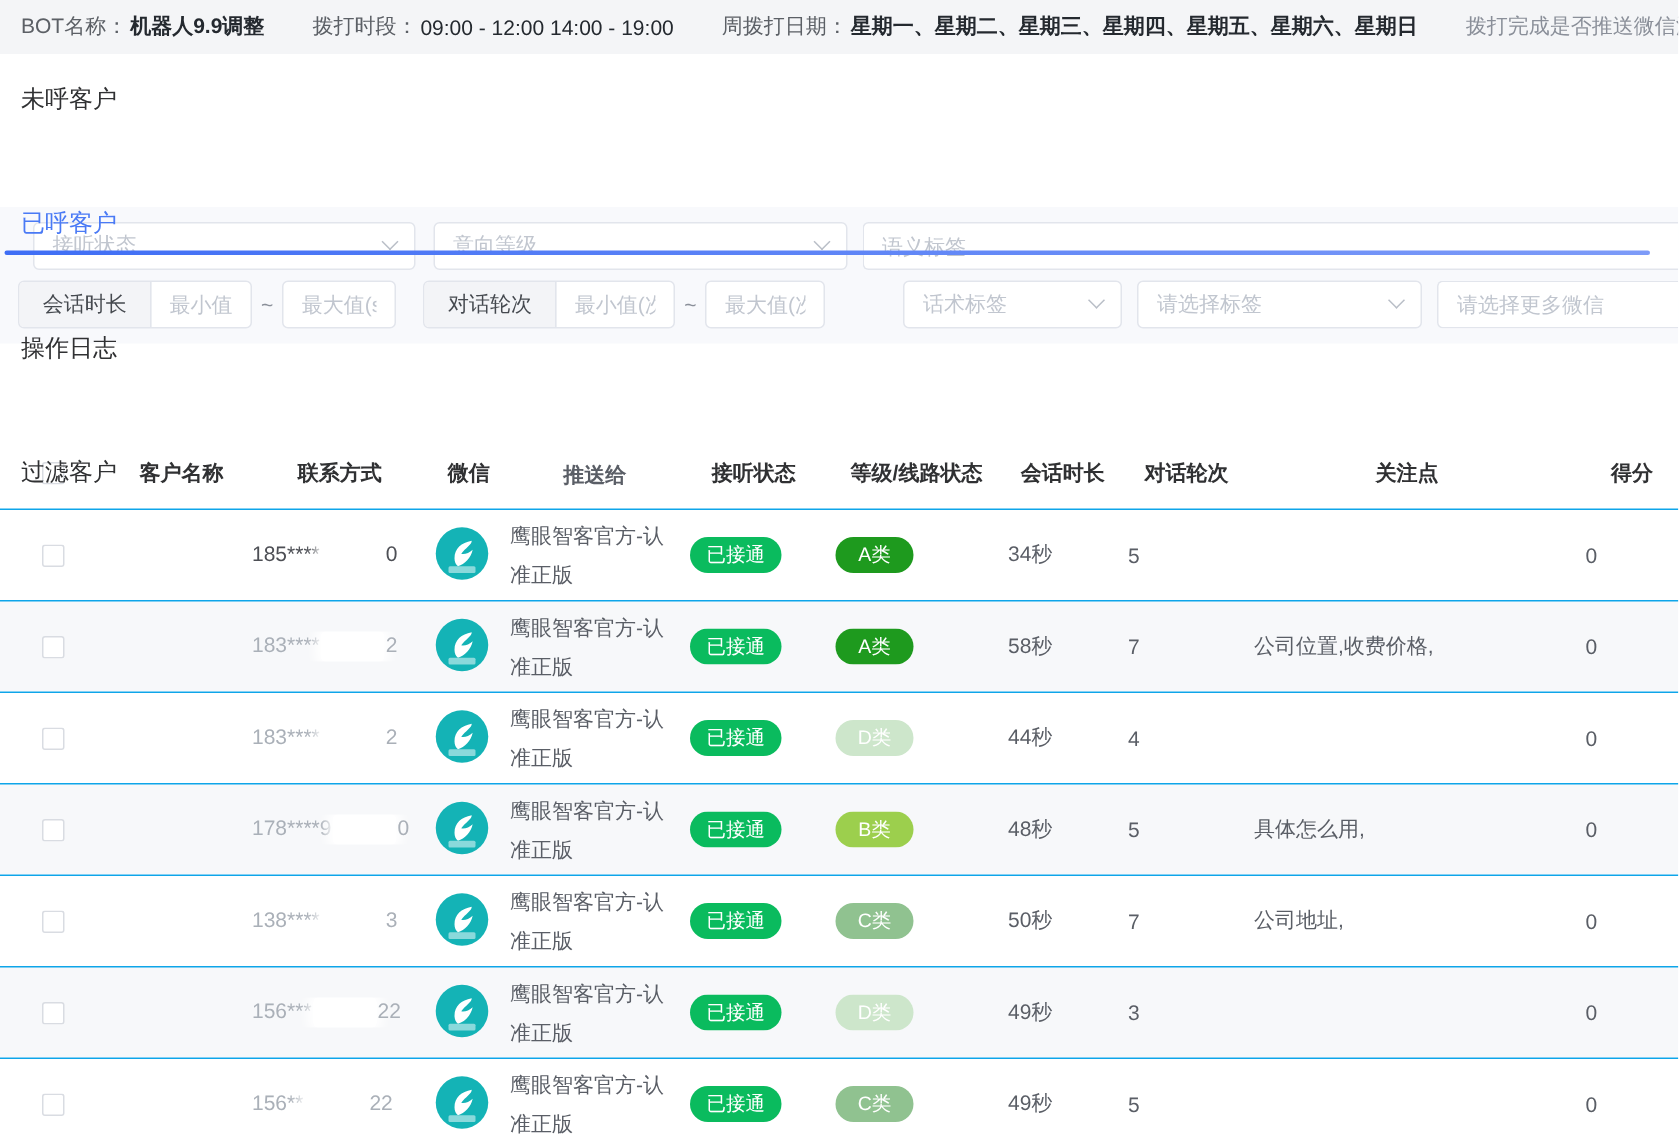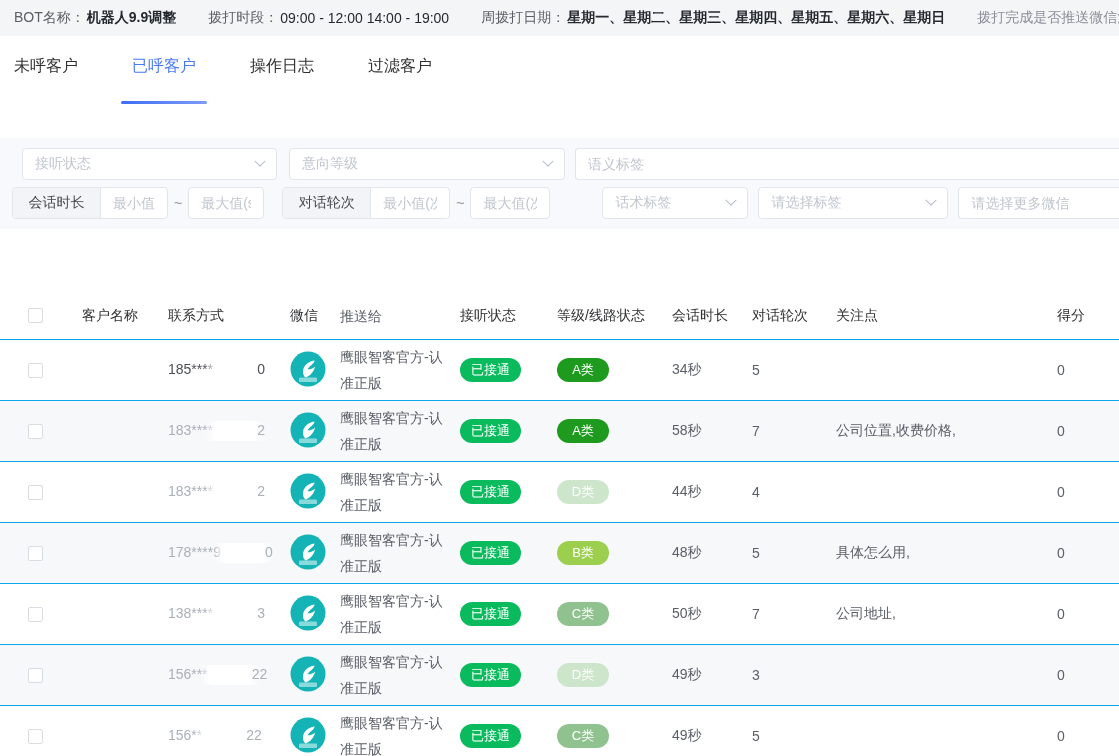--- a/index.html
+++ b/index.html
@@ -11,21 +11,21 @@
   .topbar { height:36px; background:#f4f5f7; display:flex; align-items:center;
             padding:0 14px; font-size:14px; color:#5c6066; white-space:nowrap; overflow:hidden; }
   .topbar .grp { display:flex; align-items:center; }
   .topbar .lbl { color:#5c6066; }
   .topbar .val { color:#24292f; margin-left:2px; }
   .topbar .val.bold { font-weight:bold;text-align:right; }
   .topbar .divider { width:1px; height:15px; background:#dfe2e8; margin:0 16px; }
   .topbar .muted { color:#8a8f99; }
 
   
-  .tabs { display:flex; gap:54px; padding:20px 30px 0 14px; height:82px; background:#fff; }
+  .tabs { display:flex; gap:38px; padding:20px 30px 0 14px; height:82px; background:#fff;flex-direction:column; }
   .tab { font-size:16px; color:#303133; cursor:pointer; position:relative; padding-bottom:24px; }
   .tab.active { color:#4a7af5; }
   .tab.active::after { content:""; position:absolute; left:-11px; right:-11px; bottom:14px;
                        height:3px; border-radius:2px;
                        background:linear-gradient(90deg,#3f6ef5,#7d9bf8); }
 
   
   .filter-panel { margin-top:20px; background:#f8f9fc; padding:10px 0 10px 12px; }
   .filter-row { display:flex; align-items:center; height:32px; }
   .filter-row + .filter-row { margin-top:7px; }
@@ -42,21 +42,21 @@
   .chevron { width:8px; height:8px; border-right:1.6px solid #b9bec7; border-bottom:1.6px solid #b9bec7;
              transform:rotate(45deg) translate(-2px,-2px); flex-shrink:0; margin-left:10px; }
   .tilde { color:#8a8f99; margin:0 6px; font-size:14px; flex-shrink:0; }
   .gap10{width:10px;flex-shrink:0;} .gap12{width:12px;flex-shrink:0;} .gap18{width:18px;flex-shrink:0;} .gap52{width:52px;flex-shrink:0;}
 
   
   .table { margin-top:63px; }
   .tr, .thead-row { display:grid;
       grid-template-columns:70px 90px 125px 50px 120px 90px 120px 80px 85px 210px 79px;
       align-items:center; }
-  .thead-row { height:47px; font-size:14px; font-weight:normal; color:#303133; background:#fff; }
+  .thead-row { height:47px; font-size:14px; font-weight:bold; color:#303133; background:#fff;text-align:center; }
   .tbody .tr { height:61px; border-top:1px solid #0ea5e9; font-size:14px; color:#5a5e66; background:#fff; }
   .tbody .tr:nth-child(even) { background:#f7f8fa; }
   .td, .th { overflow:hidden; }
   .c-check { display:flex; justify-content:center; }
   .checkbox { width:15px; height:15px; border:1px solid #d9dce2; border-radius:2px; background:#fff;
               display:inline-block; cursor:pointer; }
   .c-name { padding-left:12px; }
   .c-phone { padding-left:8px; white-space:nowrap; }
   .c-phone[data-tone="dark"] .v-prefix, .c-phone[data-tone="dark"] .v-suffix { color:#4d4f55; }
   .c-phone[data-tone="light"] .v-prefix, .c-phone[data-tone="light"] .v-suffix { color:#aab0b8; }

